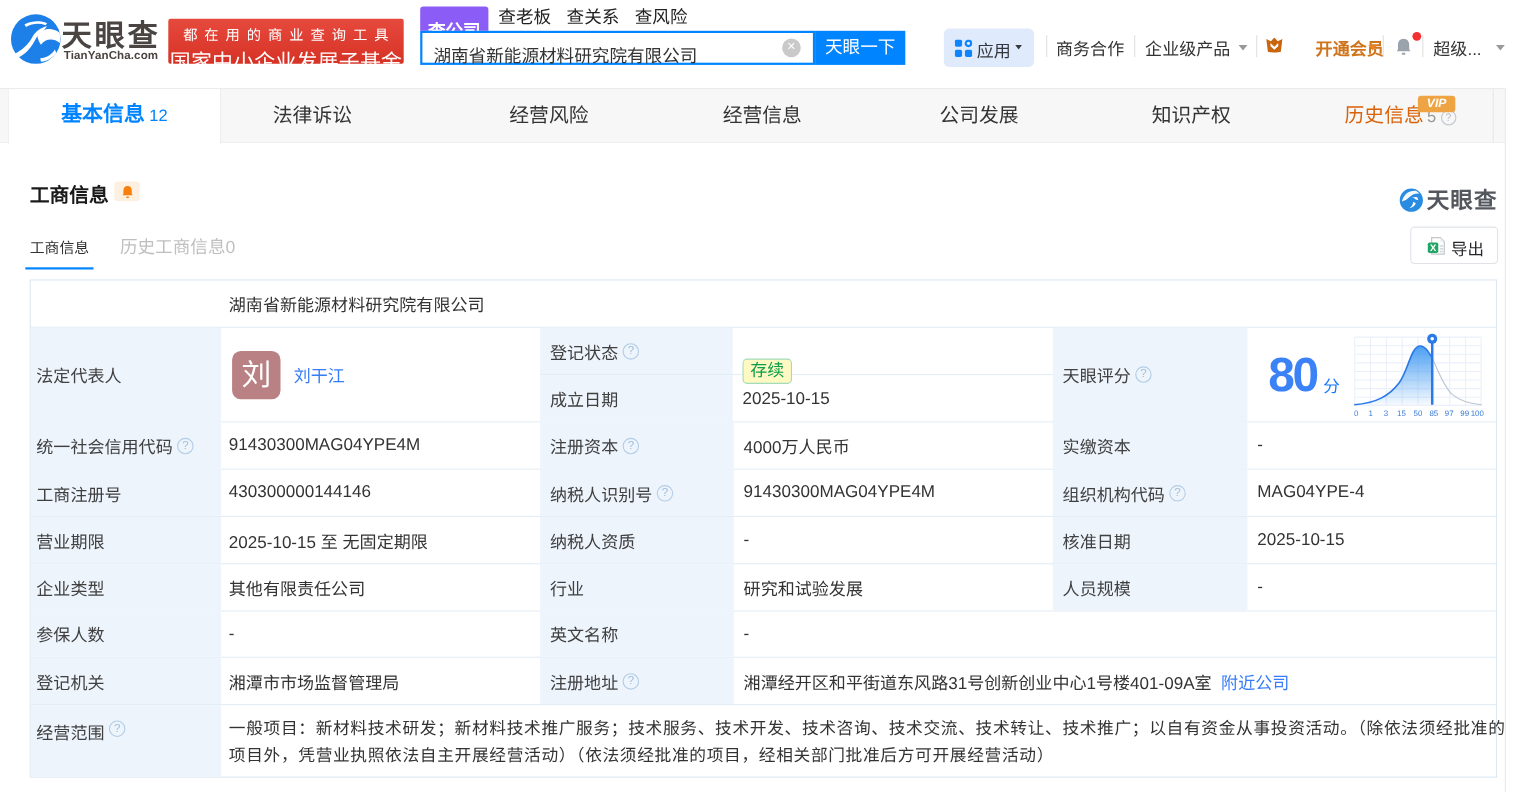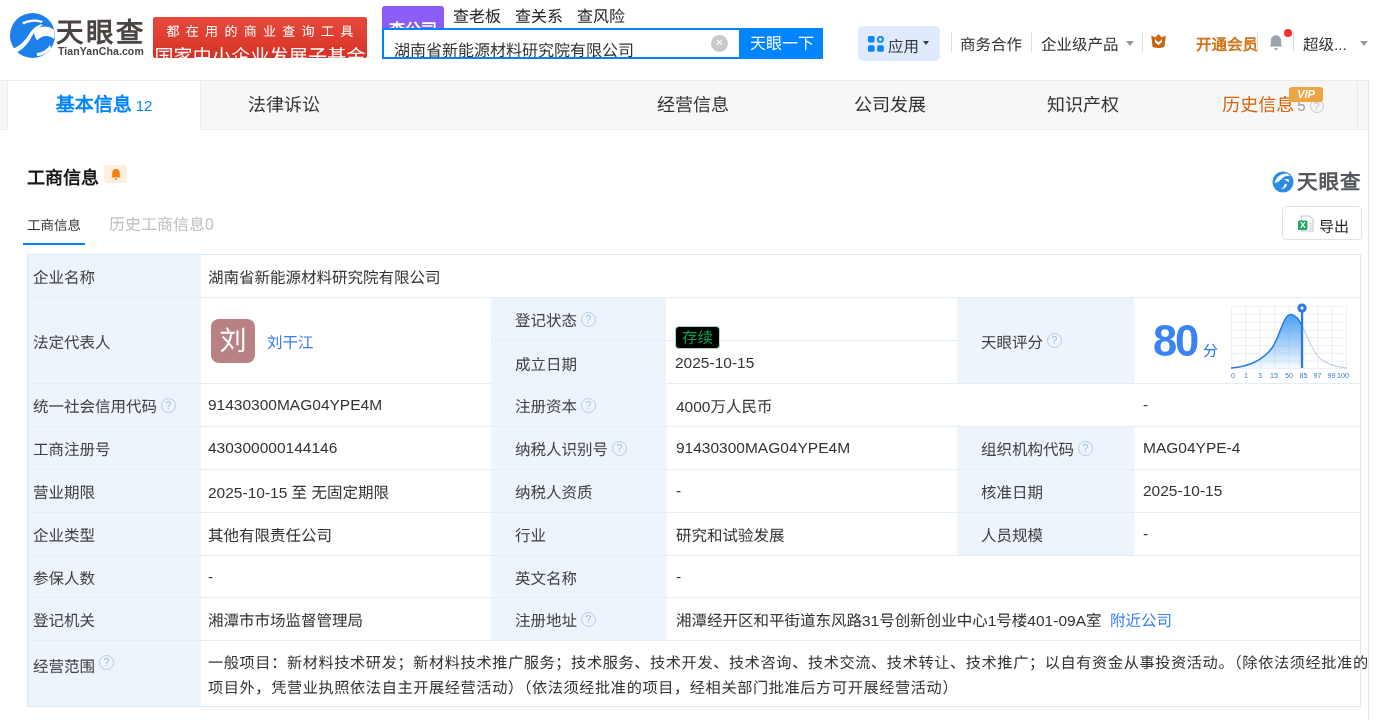--- a/index.html
+++ b/index.html
@@ -100,20 +100,21 @@
 #navbar .sep{position:absolute;left:1357px;top:0;width:1px;height:49px;background:#e9e9e9;}
 #navbar #hist{color:#d8630a;}
 #hist .n{color:#999;font-size:15px;margin-left:3px;}
 #vipbadge{position:absolute;left:1289px;top:6px;width:34px;height:15px;background:#efa444;border-radius:3px 3px 3px 0;color:#fff;font-size:11px;font-weight:bold;font-style:italic;text-align:center;line-height:15px;}
 #hist .q{display:inline-block;width:14px;height:14px;border:1px solid #c3c9d0;border-radius:50%;color:#b6bcc4;font-size:10px;line-height:13px;text-align:center;margin-left:4px;vertical-align:1px;font-weight:normal;}
 #rightline{position:absolute;left:1368px;top:80px;width:1px;height:640px;background:#e9e9e9;}
 </style>
 <div id="navbar">
   <div class="tab on" style="left:7px;width:194px;">基本信息<span class="cnt">12</span></div>
   <div class="tab" style="left:188px;width:192px;">法律诉讼</div>
+  <div class="tab" style="left:403px;width:192px;">经营风险</div>
   <div class="tab" style="left:597px;width:192px;">经营信息</div>
   <div class="tab" style="left:794px;width:192px;">公司发展</div>
   <div class="tab" style="left:987px;width:192px;">知识产权</div>
   <div class="tab" id="hist" style="left:1167px;width:212px;">历史信息<span class="n">5</span><span class="q">?</span></div>
   <div class="sep"></div>
   <div id="vipbadge">VIP</div>
 </div>
 <div id="rightline"></div>
 
 <style>
@@ -152,36 +153,35 @@
       <rect x="1" y="5.5" width="9.5" height="9.5" rx="1.6" fill="#23a566"></rect>
       <text x="5.75" y="13" font-size="8.5" font-weight="bold" fill="#fff" text-anchor="middle">X</text>
     </svg>
     <span class="t">导出</span>
   </div>
 
 <style>
 #tbl{position:absolute;left:27px;top:254px;width:1334px;height:453px;border:1px solid #dce8f2;background:#fff;font-size:15.5px;color:#333;}
 .row{position:relative;border-bottom:1px solid #e3edf5;}
 .cell{position:absolute;top:0;height:100%;}
-.lab{background:#edf4fc;padding-left:24px;display:flex;align-items:center;color:#404040;}
+.lab{background:#edf4fc;padding-left:9px;display:flex;align-items:center;color:#404040;}
 .val{padding-left:8px;display:flex;align-items:center;}
 .q2{display:inline-block;width:15px;height:15px;border:1px solid #b3cde6;border-radius:50%;color:#9fbdda;font-size:10.5px;line-height:13.5px;text-align:center;margin-left:4px;flex:none;}
 .L1{left:0;width:173px;padding-left:5px;}
 .V1{left:174px;width:289px;padding-left:6px;}
 .L2{left:463px;width:176px;}
 .V2{left:640px;width:289px;}
 .L3{left:929px;width:177px;}
 .V3{left:1107px;width:227px;}
 a.lnk{color:#377dfa;text-decoration:none;}
-#badge-cx{display:inline-block;height:23px;line-height:22px;padding:0 6px;background:#000000;border:1px solid #a3dcb8;border-radius:4px;color:#0c9e4d;font-size:15.5px;margin-top:36px;}
+#badge-cx{display:inline-block;height:23px;line-height:22px;padding:0 6px;background:#fef9c3;border:1px solid #a3dcb8;border-radius:4px;color:#0c9e4d;font-size:15.5px;margin-top:36px;}
 #avatar{width:44px;height:44px;border-radius:8px;background:#b98184;color:#fff;font-size:27px;text-align:center;line-height:44px;flex:none;margin-left:3px;}
 </style>
 <div id="tbl">
   <div class="row" style="height:43px;">
-    <div class="cell lab" style="left:0;width:173px;padding-left:5px;">企业名称</div>
     <div class="cell val" style="left:174px;width:1160px;padding-left:6px;">湖南省新能源材料研究院有限公司</div>
   </div>
   <div class="row" style="height:86px;">
     <div class="cell lab" style="left:0;width:173px;padding-left:5px;">法定代表人</div>
     <div class="cell val" style="left:174px;width:289px;padding-left:6px;">
         <div id="avatar">刘</div>
         <a class="lnk" style="margin-left:12px;">刘干江</a>
       </div>
     <div class="cell" style="left:463px;width:466px;">
       <div style="position:relative;height:43px;border-bottom:1px solid #e3edf5;">
@@ -228,20 +228,21 @@
             <text x="112" y="72">100</text>
         </g>
       </svg>
     </div>
   </div>
   <div class="row" style="height:43px;">
     <div class="cell lab L1">统一社会信用代码<span class="q2">?</span></div>
     <div class="cell val V1">91430300MAG04YPE4M</div>
     <div class="cell lab L2">注册资本<span class="q2">?</span></div>
     <div class="cell val V2">4000万人民币</div>
+    <div class="cell lab L3">实缴资本</div>
     <div class="cell val V3">-</div>
   </div>
   <div class="row" style="height:43px;">
     <div class="cell lab L1">工商注册号</div>
     <div class="cell val V1">430300000144146</div>
     <div class="cell lab L2">纳税人识别号<span class="q2">?</span></div>
     <div class="cell val V2">91430300MAG04YPE4M</div>
     <div class="cell lab L3">组织机构代码<span class="q2">?</span></div>
     <div class="cell val V3">MAG04YPE-4</div>
   </div>

